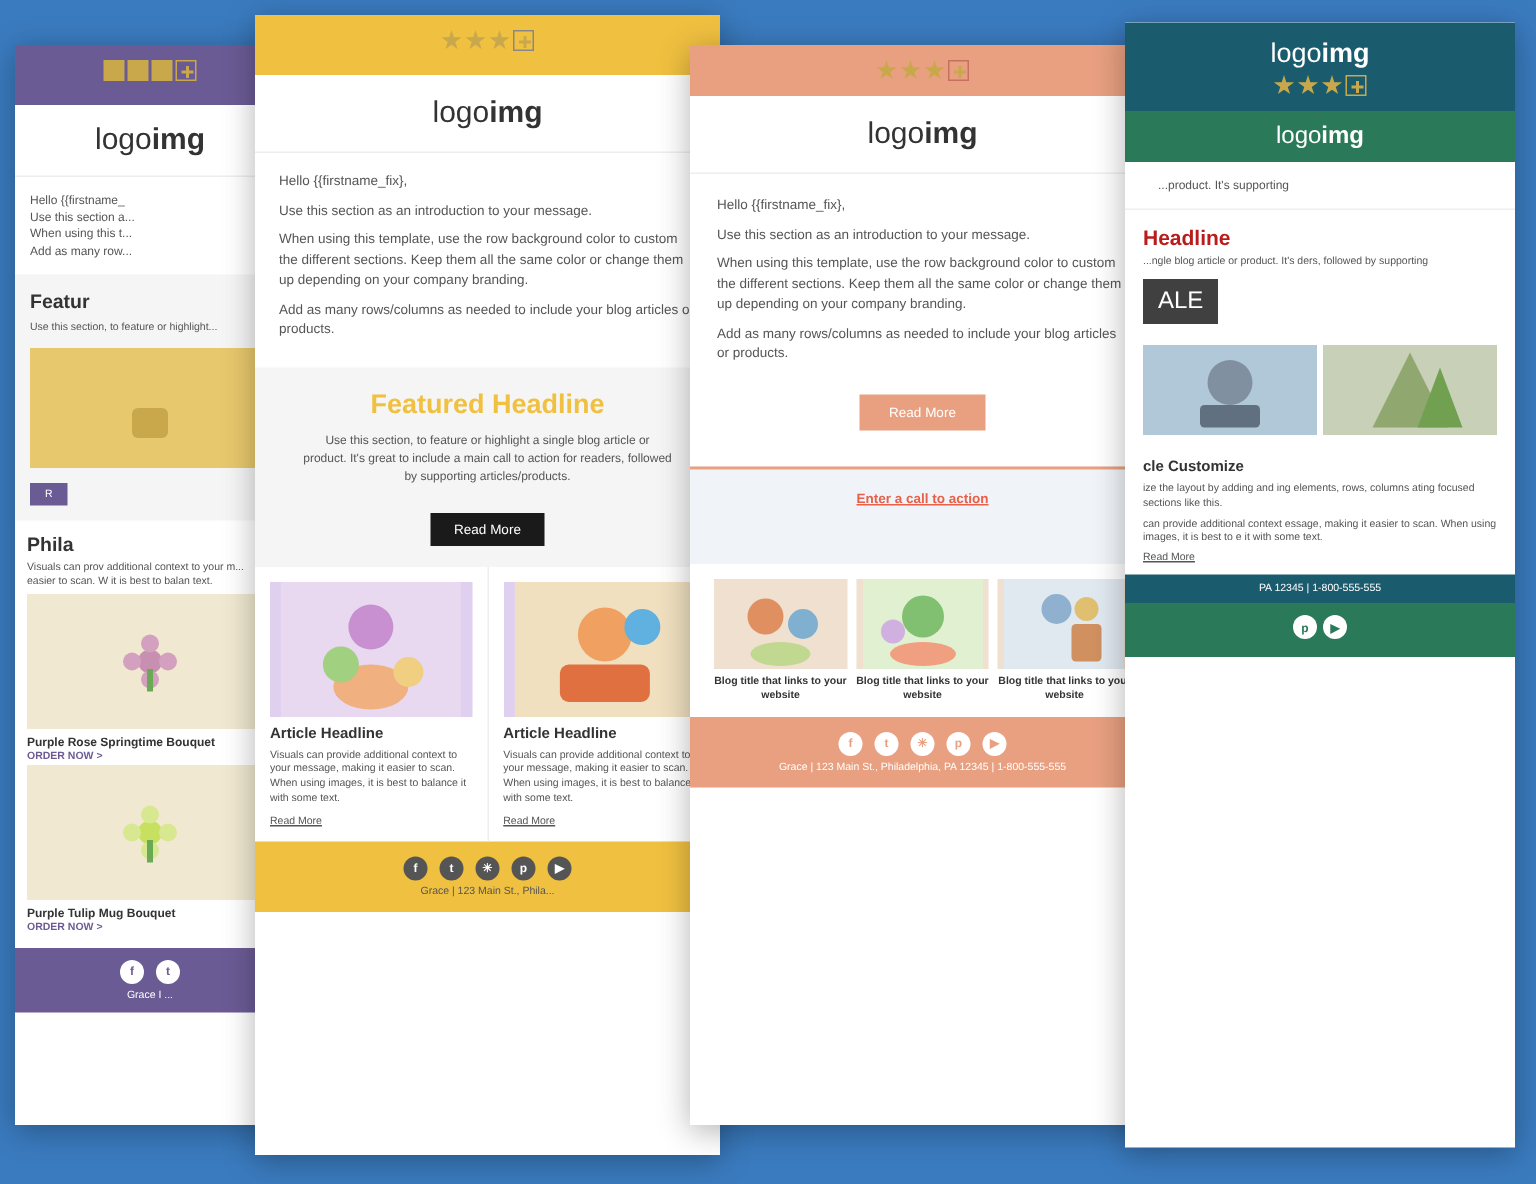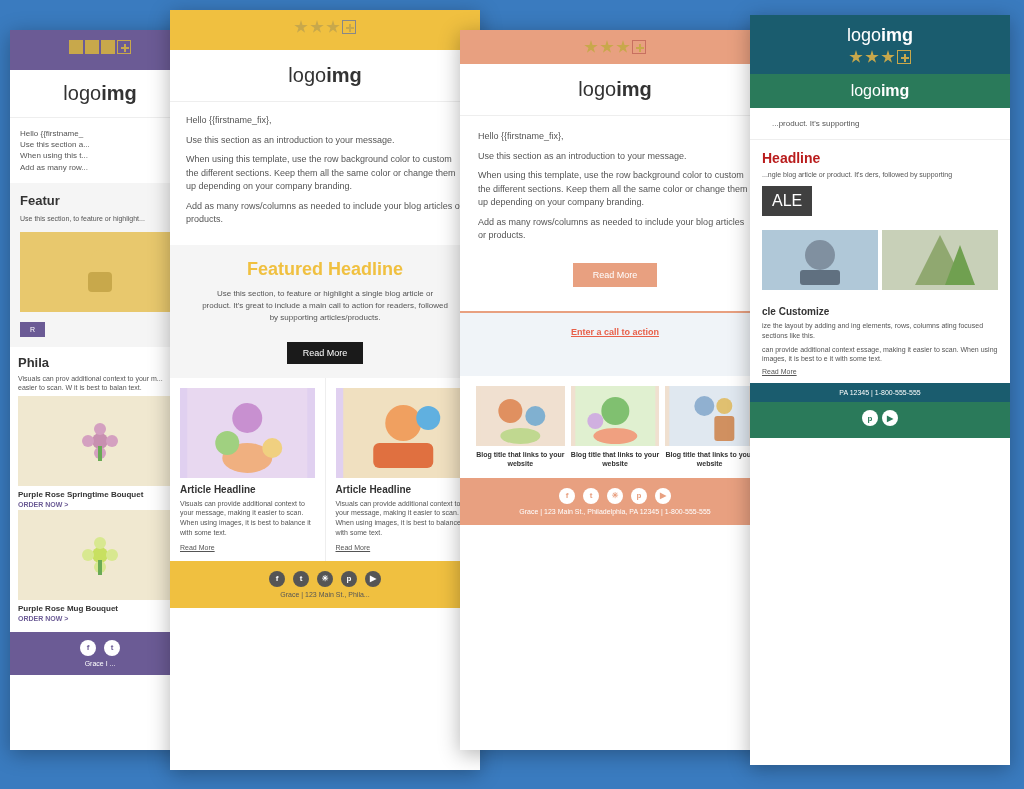--- a/index.html
+++ b/index.html
@@ -559,21 +559,21 @@
     <div class="flower-img">
       <svg width="50" height="50" viewBox="0 0 50 50">
         <circle cx="25" cy="25" r="8" fill="#c8e060"></circle>
         <circle cx="25" cy="13" r="6" fill="#d8e890"></circle>
         <circle cx="25" cy="37" r="6" fill="#d8e890"></circle>
         <circle cx="13" cy="25" r="6" fill="#d8e890"></circle>
         <circle cx="37" cy="25" r="6" fill="#d8e890"></circle>
         <rect x="23" y="30" width="4" height="15" fill="#6aaa55"></rect>
       </svg>
     </div>
-    <div class="product-name">Purple Rose Mug Bouquet</div>
+    <div class="product-name">Purple Tulip Mug Bouquet</div>
     <span class="order-link">ORDER NOW &gt;</span>
   </div>
   <div class="footer">
     <div class="social-icons">
       <div class="social-icon">f</div>
       <div class="social-icon">t</div>
     </div>
     <div class="footer-text">Grace I ...</div>
   </div>
 </div>

